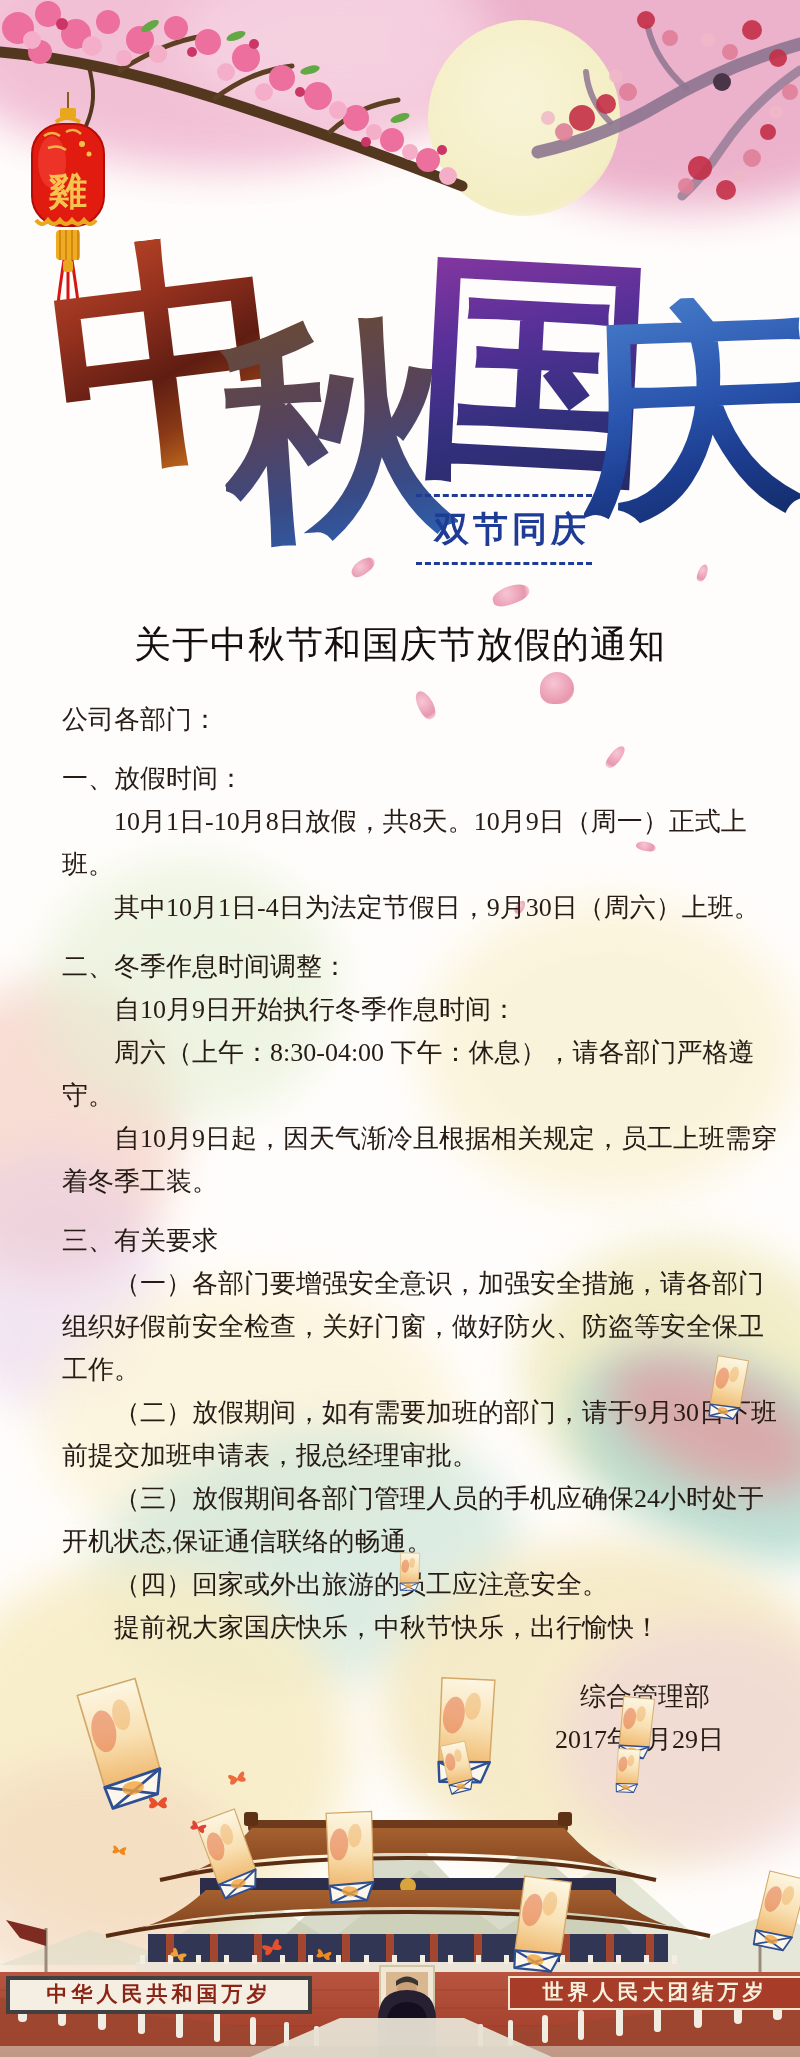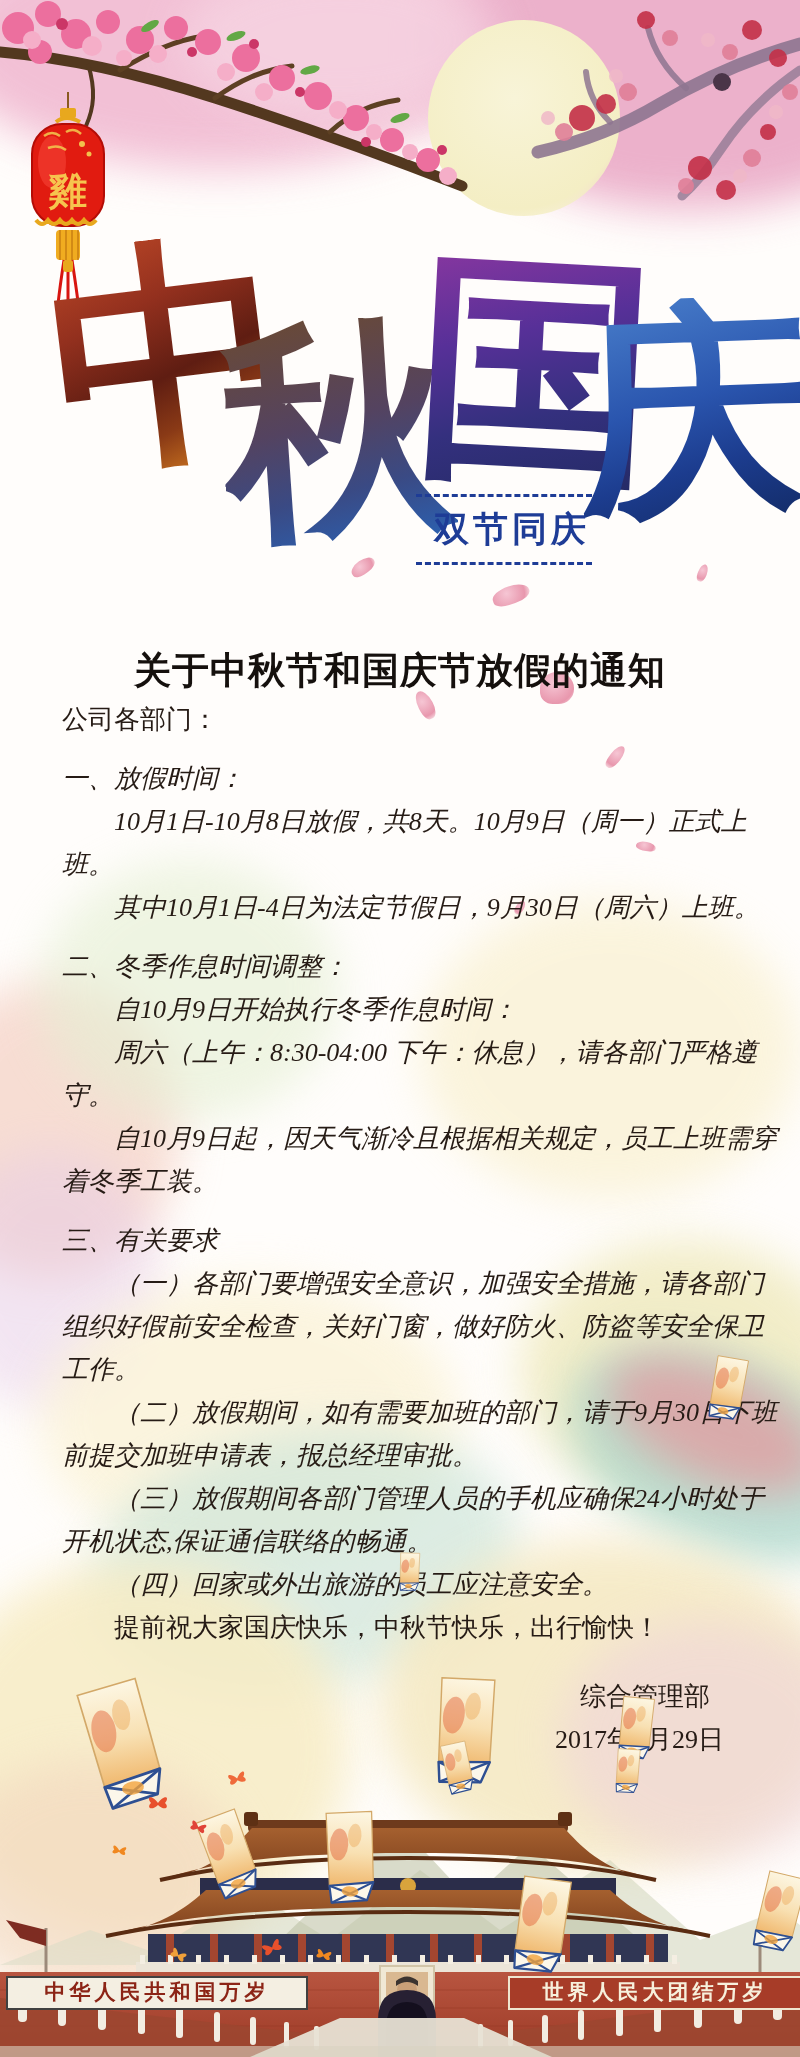--- a/index.html
+++ b/index.html
@@ -34,40 +34,40 @@
   .c2{left:222px;top:318px;font-size:230px;transform:rotate(-4deg);
       background-image:linear-gradient(170deg,#6b4a33 0%,#544360 45%,#3a4a84 72%,#2a62b4 100%);}
   .c3{left:416px;top:252px;font-size:240px;transform:rotate(3deg);
       background-image:linear-gradient(165deg,#8a37a0 0%,#573098 35%,#34307e 65%,#232a64 100%);}
   .c4{left:580px;top:298px;font-size:228px;transform:rotate(-2deg);
       background-image:linear-gradient(165deg,#4a80cc 0%,#2a55ae 45%,#1c3c8e 70%,#122a64 100%);}
   .subtitle-box{position:absolute;left:416px;top:494px;width:172px;text-align:right;
       border-top:3px dashed #1e3c96;border-bottom:3px dashed #1e3c96;padding:9px 2px;}
   .subtitle-box span{font-family:"Liberation Sans","DejaVu Sans",sans-serif;font-size:35px;font-weight:700;color:#1e3c96;letter-spacing:4px;}
   
-  .heading{position:absolute;left:0;top:646px;width:100%;text-align:center;font-size:37px;font-weight:700;
+  .heading{position:absolute;left:0;top:620px;width:100%;text-align:center;font-size:37px;font-weight:400;
            color:#15100d;letter-spacing:1px;}
   .notice{position:absolute;left:38px;top:698px;width:718px;font-size:26px;line-height:43px;color:#261b15;margin-left:24px;}
   .notice p{margin:0;}
   .indent{text-indent:2em;}
-  .section{margin-top:16px;font-style:italic;}
+  .section{margin-top:16px;}
   .closing{margin-top:36px;}
   .signature{margin-top:26px;text-align:right;padding-right:56px;}
   .signature .dept{padding-right:14px;}
   
   .lantern{position:absolute;left:26px;top:92px;width:80px;height:230px;}
   
   .petal{position:absolute;border-radius:60% 60% 55% 45%;background:radial-gradient(circle at 40% 35%, #f6c6d4 0%, #e897ad 70%, rgba(232,151,173,.2) 100%);pointer-events:none;}
   
   .sky{position:absolute;overflow:visible;}
   .fly{position:absolute;overflow:visible;}
   
   .banner{position:absolute;height:30px;line-height:28px;text-align:center;font-family:"Liberation Sans","DejaVu Sans",sans-serif;
           font-size:21px;font-weight:700;letter-spacing:4px;white-space:nowrap;overflow:hidden;}
-  .banner-left{left:6px;top:1976px;width:298px;background:#f4efe2;border:2px solid #404040;color:#8c2416;}
+  .banner-left{left:6px;top:1976px;width:298px;background:#f4efe2;border:4px solid #404040;color:#8c2416;}
   .banner-right{left:508px;top:1976px;width:290px;background:#a73c28;border:2px solid #efe6d0;color:#f7f0dc;}
 </style>
 </head>
 <body>
 
 <div class="poster">
 
   <div class="wash w-top"></div>
   <div class="wash w-top2"></div>
   <div class="wash w-top3"></div>

